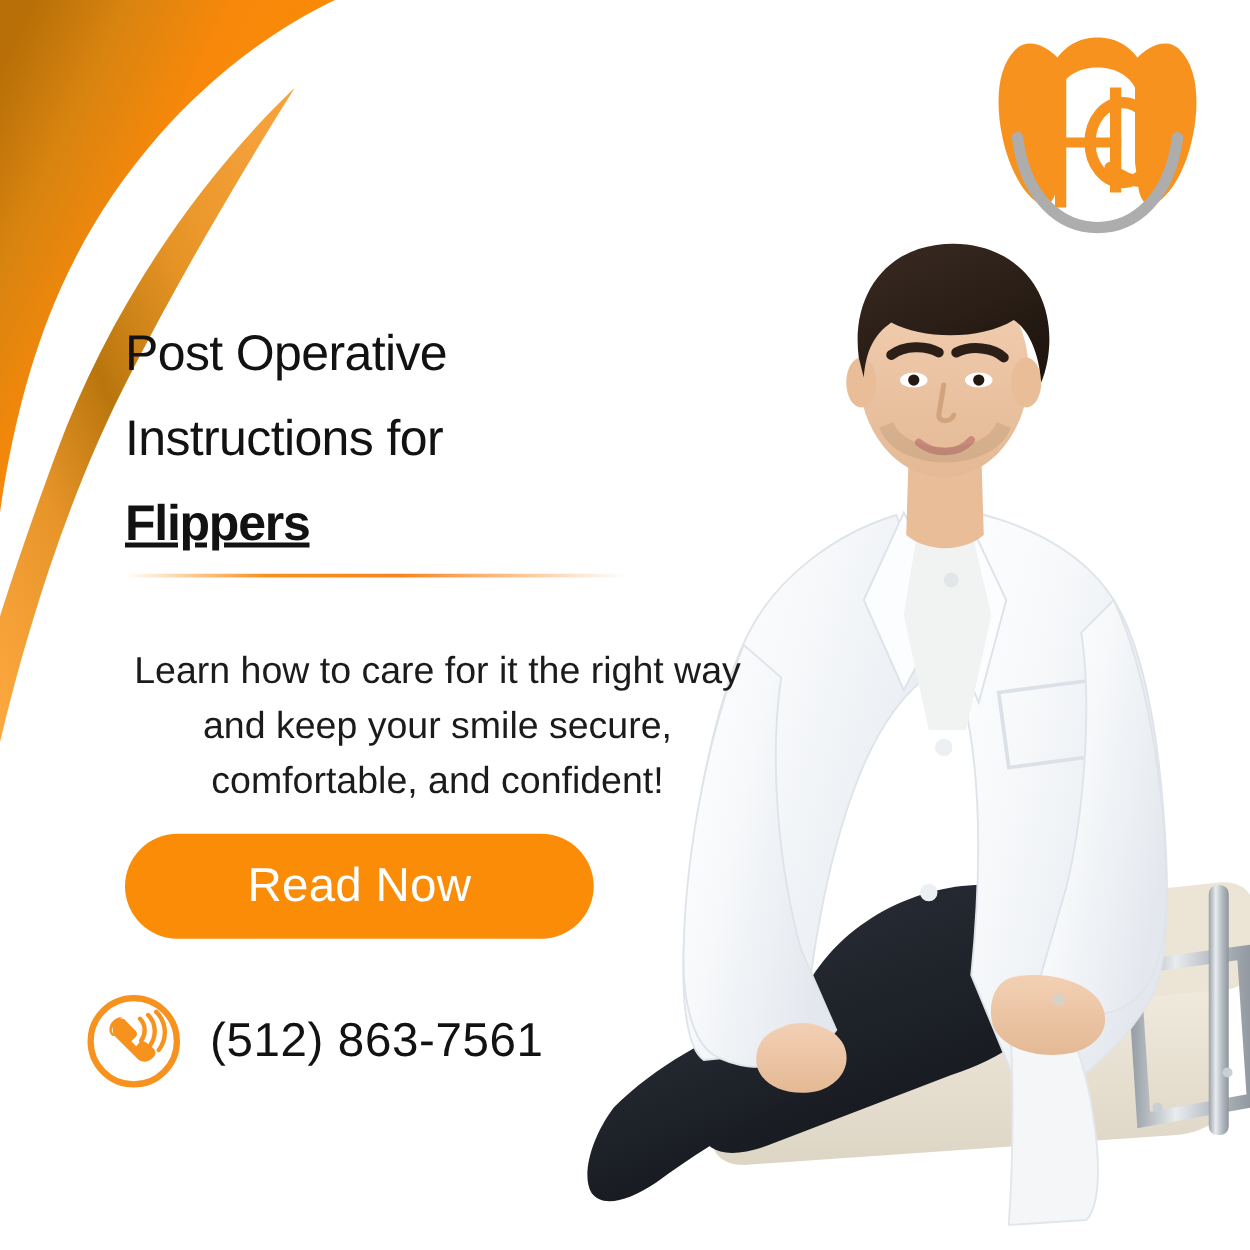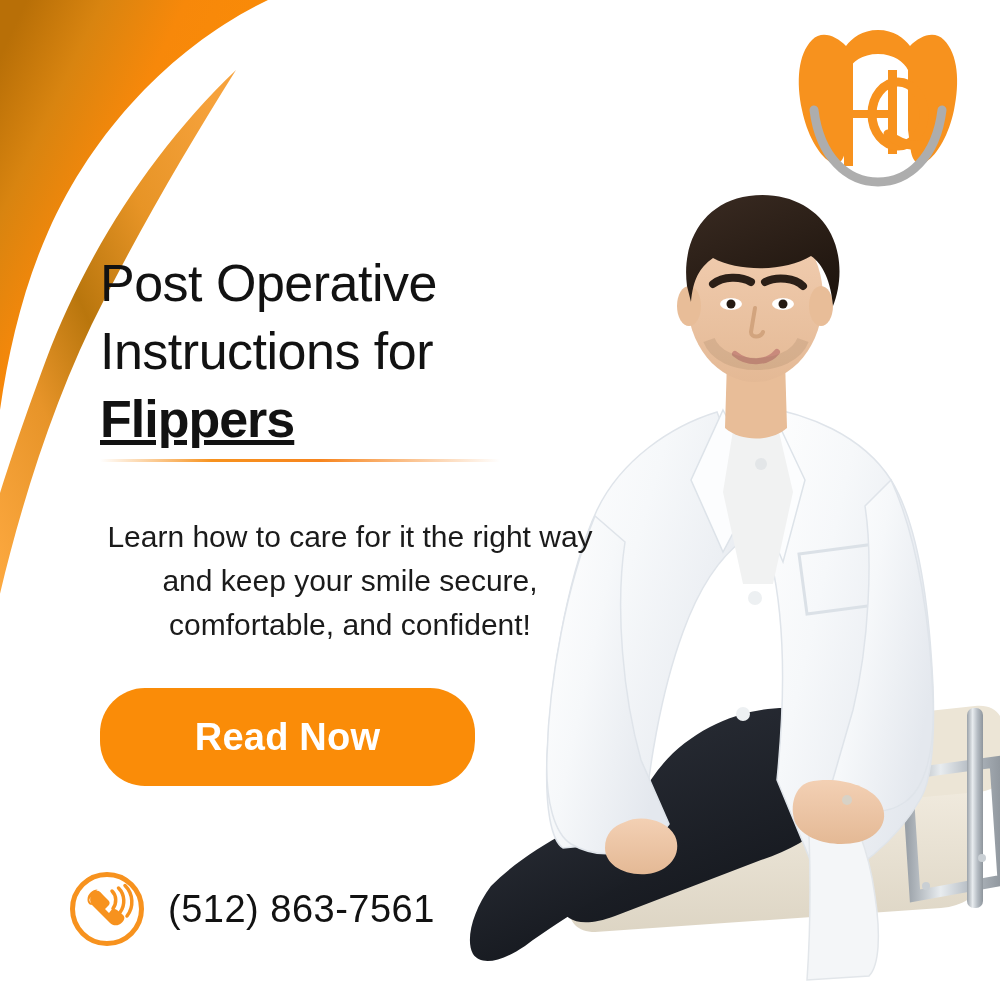--- a/index.html
+++ b/index.html
@@ -15,51 +15,50 @@
   .swoosh-layer{position:absolute;left:0;top:0;width:1000px;height:1000px;pointer-events:none;}
 
   
   #logo{
     position:absolute;left:788px;top:18px;width:180px;height:172px;
   }
 
   
   #headline{
     position:absolute;left:100px;top:222px;width:520px;
-    font-size:52px;line-height:68px;color:#121212;
+    font-size:40px;line-height:68px;color:#121212;
     font-weight:400;letter-spacing:-0.5px;margin-top:27px;
   }
   #headline .bold{font-weight:700;display:block;letter-spacing:-1px;text-decoration:underline;}
 
   
   #divider{
     position:absolute;left:100px;top:459px;width:400px;height:3px;
     background:linear-gradient(to right,rgba(247,146,30,0) 0%,#f7921e 28%,#f7851e 55%,rgba(247,146,30,0) 100%);
   }
 
   
   #subheading{
     position:absolute;left:100px;top:485px;width:500px;
     font-size:30px;line-height:44px;color:#1b1b1b;font-weight:400;text-align:center;
   }
 
   
   #cta{
-    position:absolute;left:100px;top:667px;width:375px;height:98px;
+    position:absolute;left:100px;top:667px;width:375px;height:84px;
     background:#fa8c08;border:none;border-radius:45px;
-    color:#ffffff;font-size:38px;font-weight:700;letter-spacing:0.2px;
+    color:#ffffff;font-size:38px;font-weight:400;letter-spacing:0.2px;
     font-family:"Liberation Sans", sans-serif;
     cursor:pointer;display:flex;align-items:center;justify-content:center;
     padding:0;
-    margin-top:21px;
   }
 
   
   #phone-row{
-    position:absolute;left:68px;top:870px;display:flex;align-items:center;gap:22px;
+    position:absolute;left:68px;top:794px;display:flex;align-items:center;gap:22px;
   }
   #phone-icon{width:78px;height:78px;display:block;}
   #phone-number{font-size:38px;color:#121212;font-weight:400;letter-spacing:0.5px;white-space:nowrap;}
 
   
   #photo{
     position:absolute;left:455px;top:180px;width:560px;height:820px;
   }
 </style>
 </head>

